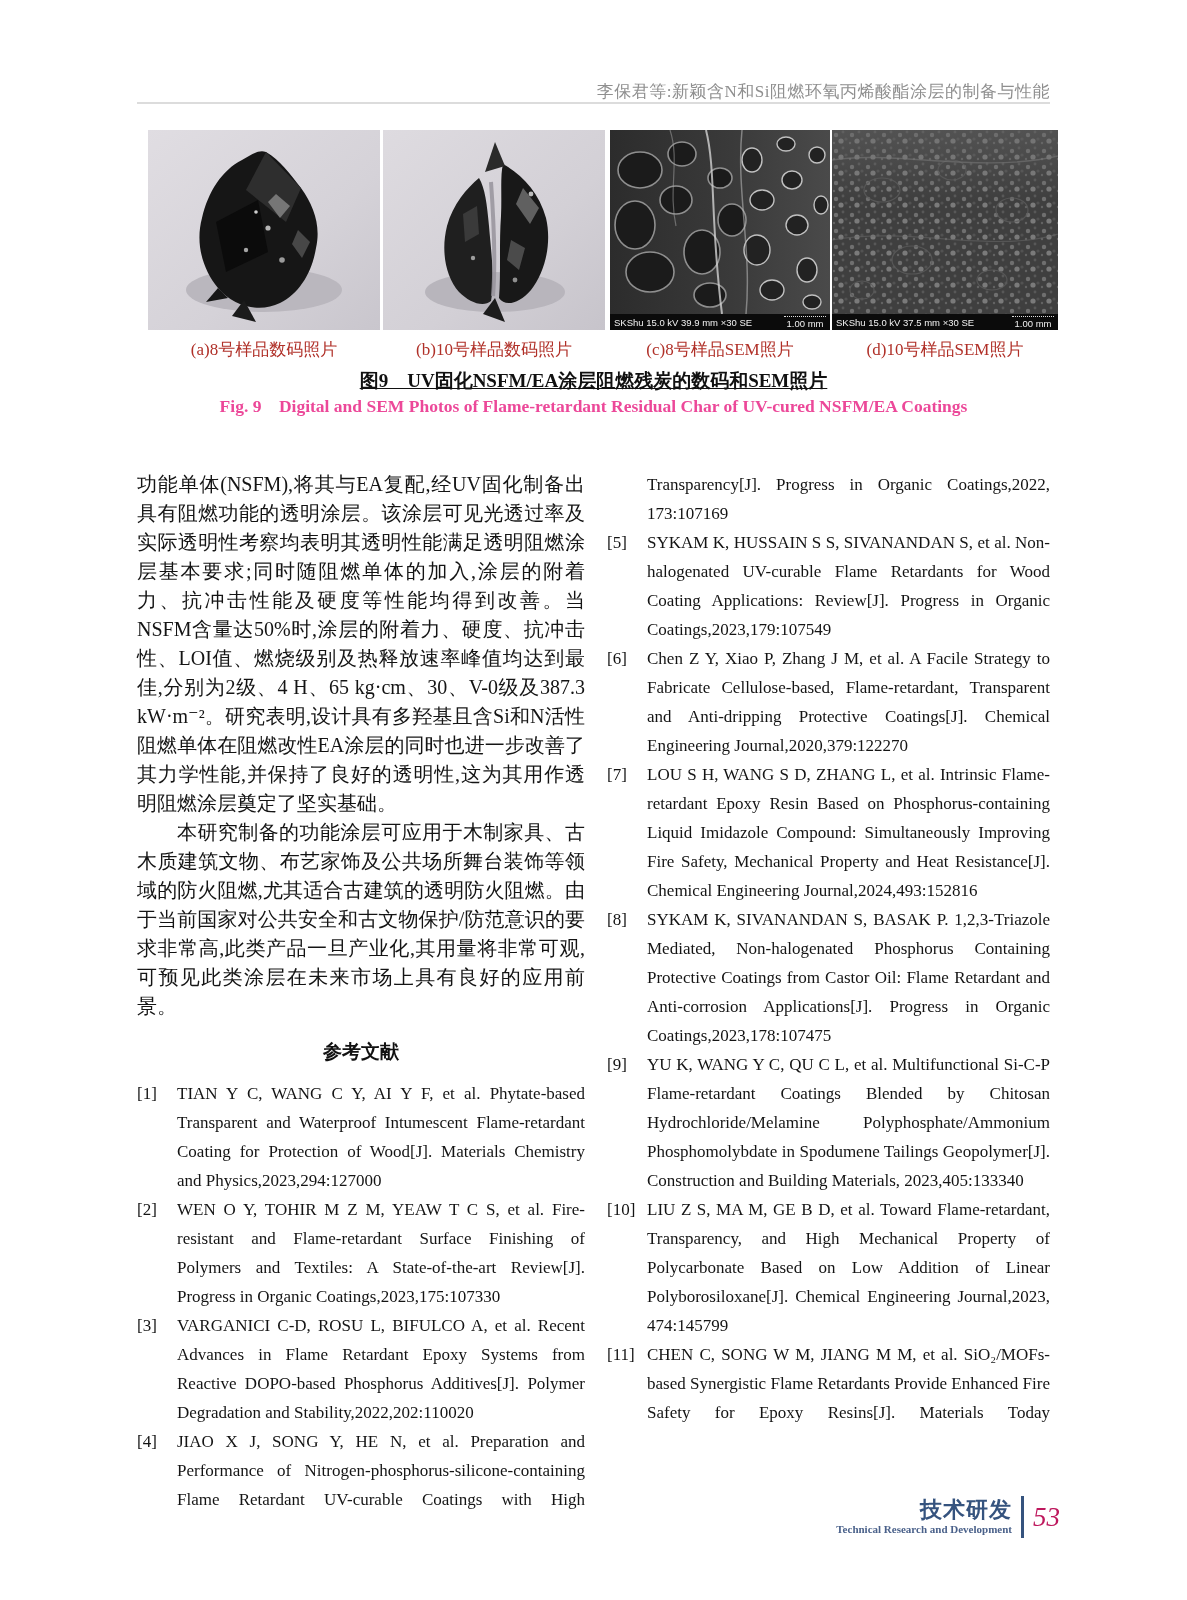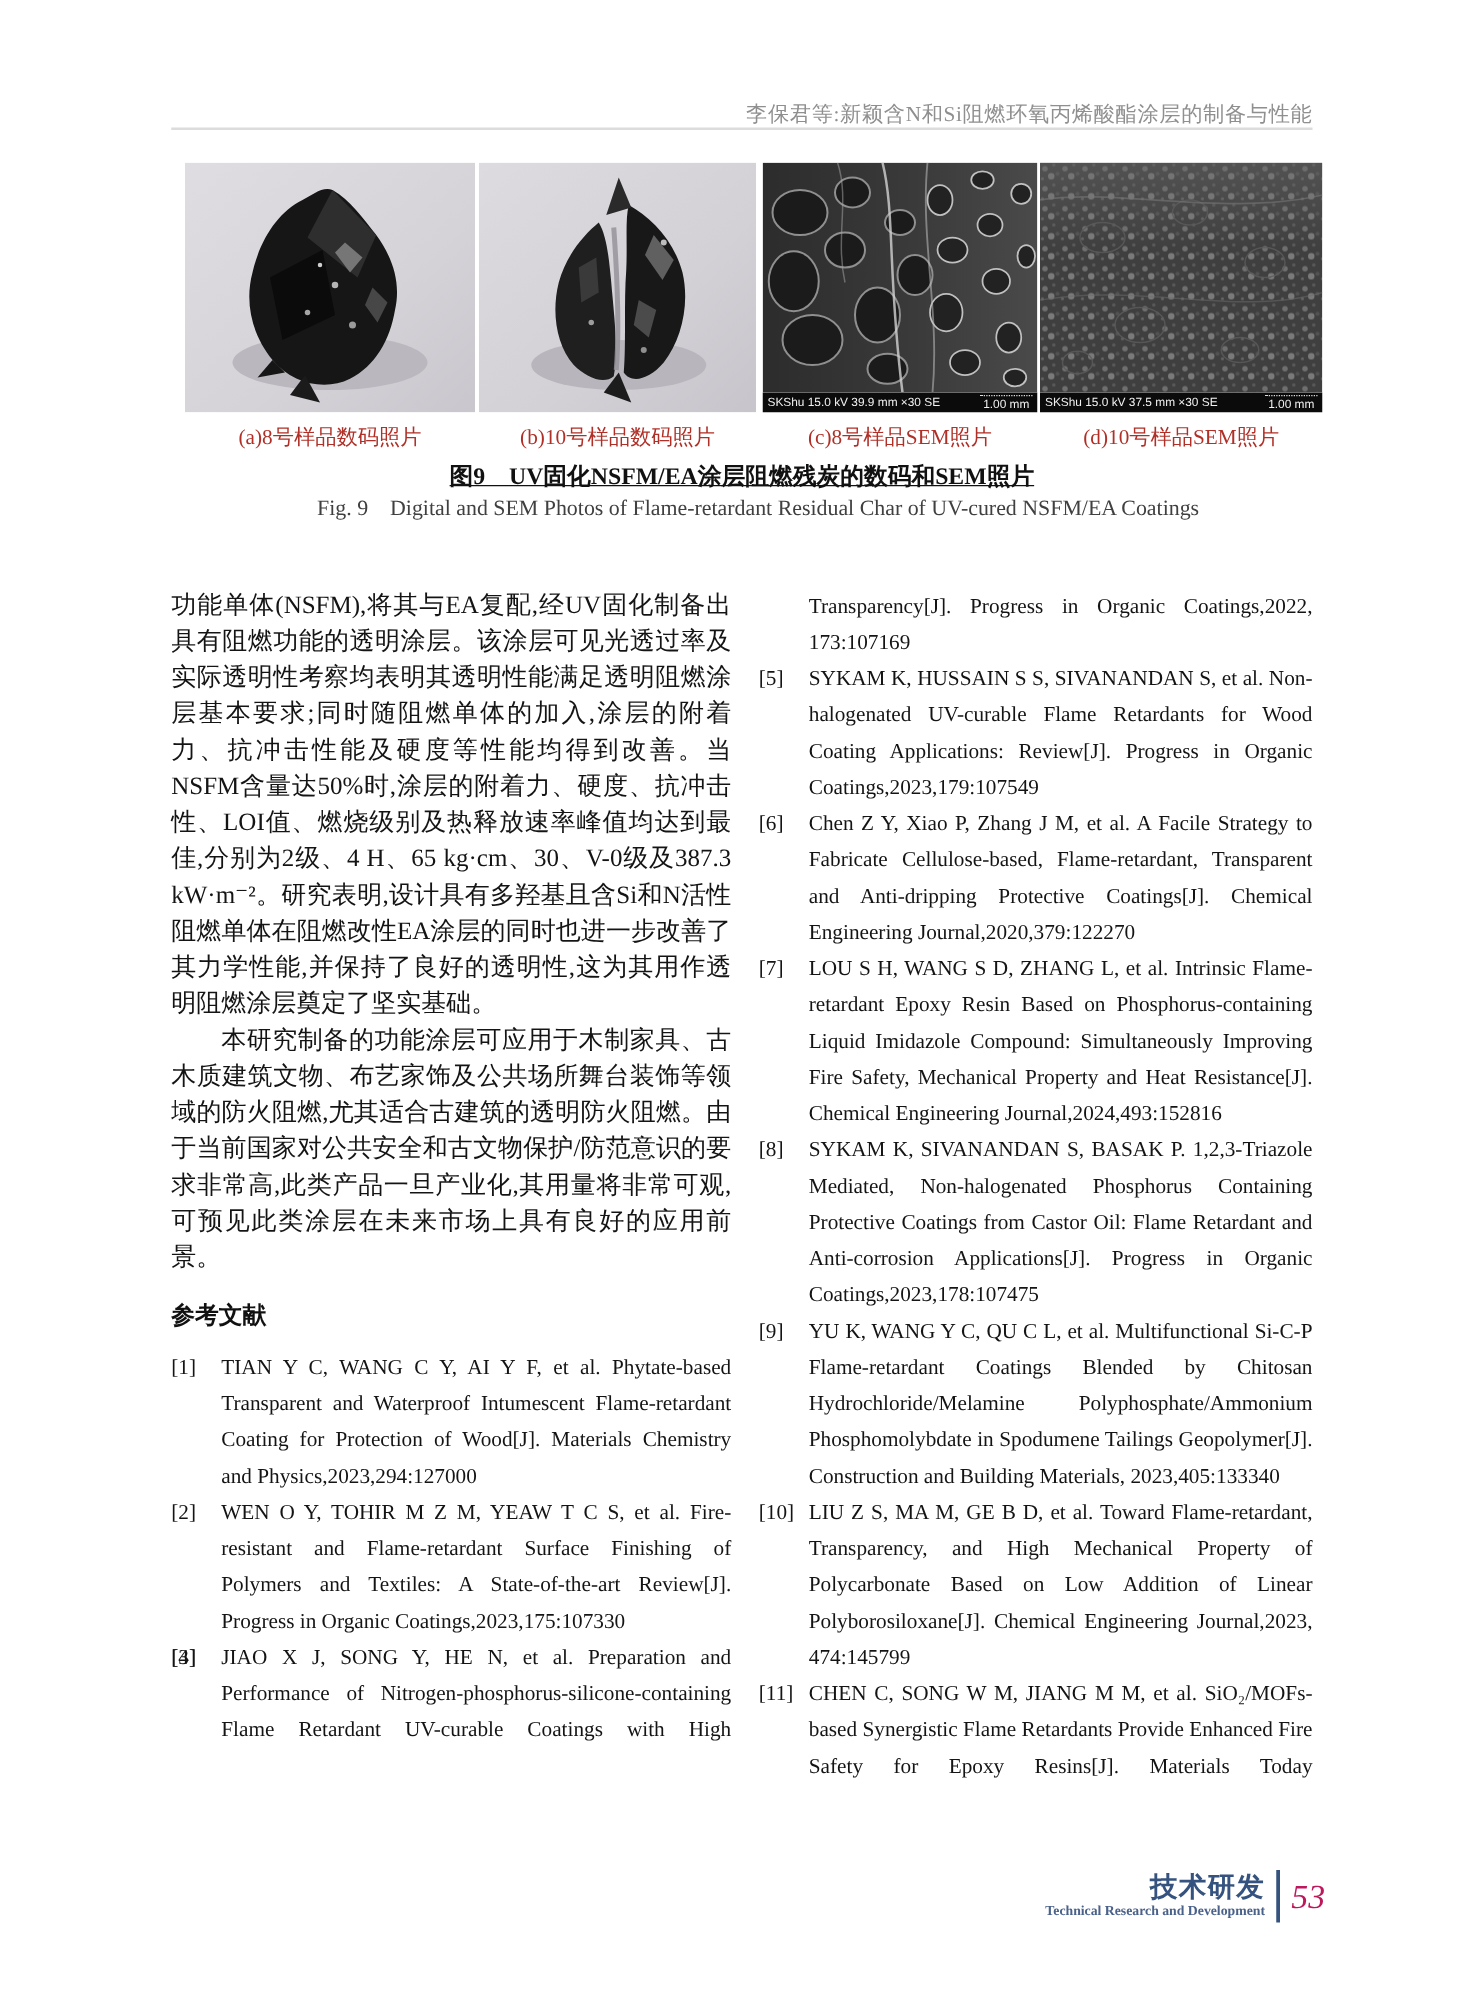--- a/index.html
+++ b/index.html
@@ -37,37 +37,37 @@
   .cap-a{left:148px;width:232px;}
   .cap-b{left:383px;width:222px;}
   .cap-c{left:610px;width:220px;}
   .cap-d{left:832px;width:226px;}
 
   .fig-caption-zh{
     position:absolute;top:368px;left:137px;width:913px;text-align:center;
     font-size:19px;font-weight:bold;color:#111;text-decoration:underline;
   }
   .fig-caption-en{
-    position:absolute;top:396px;left:150px;width:913px;text-align:center;
-    font-size:17.5px;font-weight:normal;color:#404040;
+    position:absolute;top:396px;left:137px;width:913px;text-align:center;
+    font-size:17.5px;font-weight:bold;color:#ec4899;
   }
 
   
   .col{position:absolute;top:470px;}
   .col-left{left:137px;width:448px;}
   .col-right{left:607px;width:443px;}
 
   .body-p{
     margin:0;font-size:20px;line-height:29px;text-align:justify;
     color:#141414;
   }
   .body-p.indent{text-indent:2em;}
 
   .refs-heading{
-    margin:18px 0 14px 0;font-size:19px;font-weight:bold;color:#111;
+    margin:18px 0 14px 0;text-align:center;font-size:19px;font-weight:bold;color:#111;
   }
   .ref{
     position:relative;padding-left:40px;font-size:17px;line-height:29px;
     text-align:justify;color:#141414;
   }
   .ref .ref-label{position:absolute;left:0;top:0;}
   .ref.runon{text-align-last:justify;}
   .ref-cont{
     padding-left:40px;font-size:17px;line-height:29px;text-align:justify;color:#141414;
   }
@@ -241,20 +241,21 @@
     <div class="ref">
       <span class="ref-label">[1]</span>
       <span class="ref-text">TIAN Y C, WANG C Y, AI Y F, et al. Phytate-based Transparent and Waterproof Intumescent Flame-retardant Coating for Protection of Wood[J]. Materials Chemistry and Physics,2023,294:127000</span>
     </div>
     <div class="ref">
       <span class="ref-label">[2]</span>
       <span class="ref-text">WEN O Y, TOHIR M Z M, YEAW T C S, et al. Fire-resistant and Flame-retardant Surface Finishing of Polymers and Textiles: A State-of-the-art Review[J]. Progress in Organic Coatings,2023,175:107330</span>
     </div>
     <div class="ref">
       <span class="ref-label">[3]</span>
+      <span class="ref-text">VARGANICI C-D, ROSU L, BIFULCO A, et al. Recent Advances in Flame Retardant Epoxy Systems from Reactive DOPO-based Phosphorus Additives[J]. Polymer Degradation and Stability,2022,202:110020</span>
     </div>
     <div class="ref runon">
       <span class="ref-label">[4]</span>
       <span class="ref-text">JIAO X J, SONG Y, HE N, et al. Preparation and Performance of Nitrogen-phosphorus-silicone-containing Flame Retardant UV-curable Coatings with High</span>
     </div>
   </div>
 
   <div class="col col-right">
     <div class="ref-cont">Transparency[J]. Progress in Organic Coatings,2022, 173:107169</div>
 

